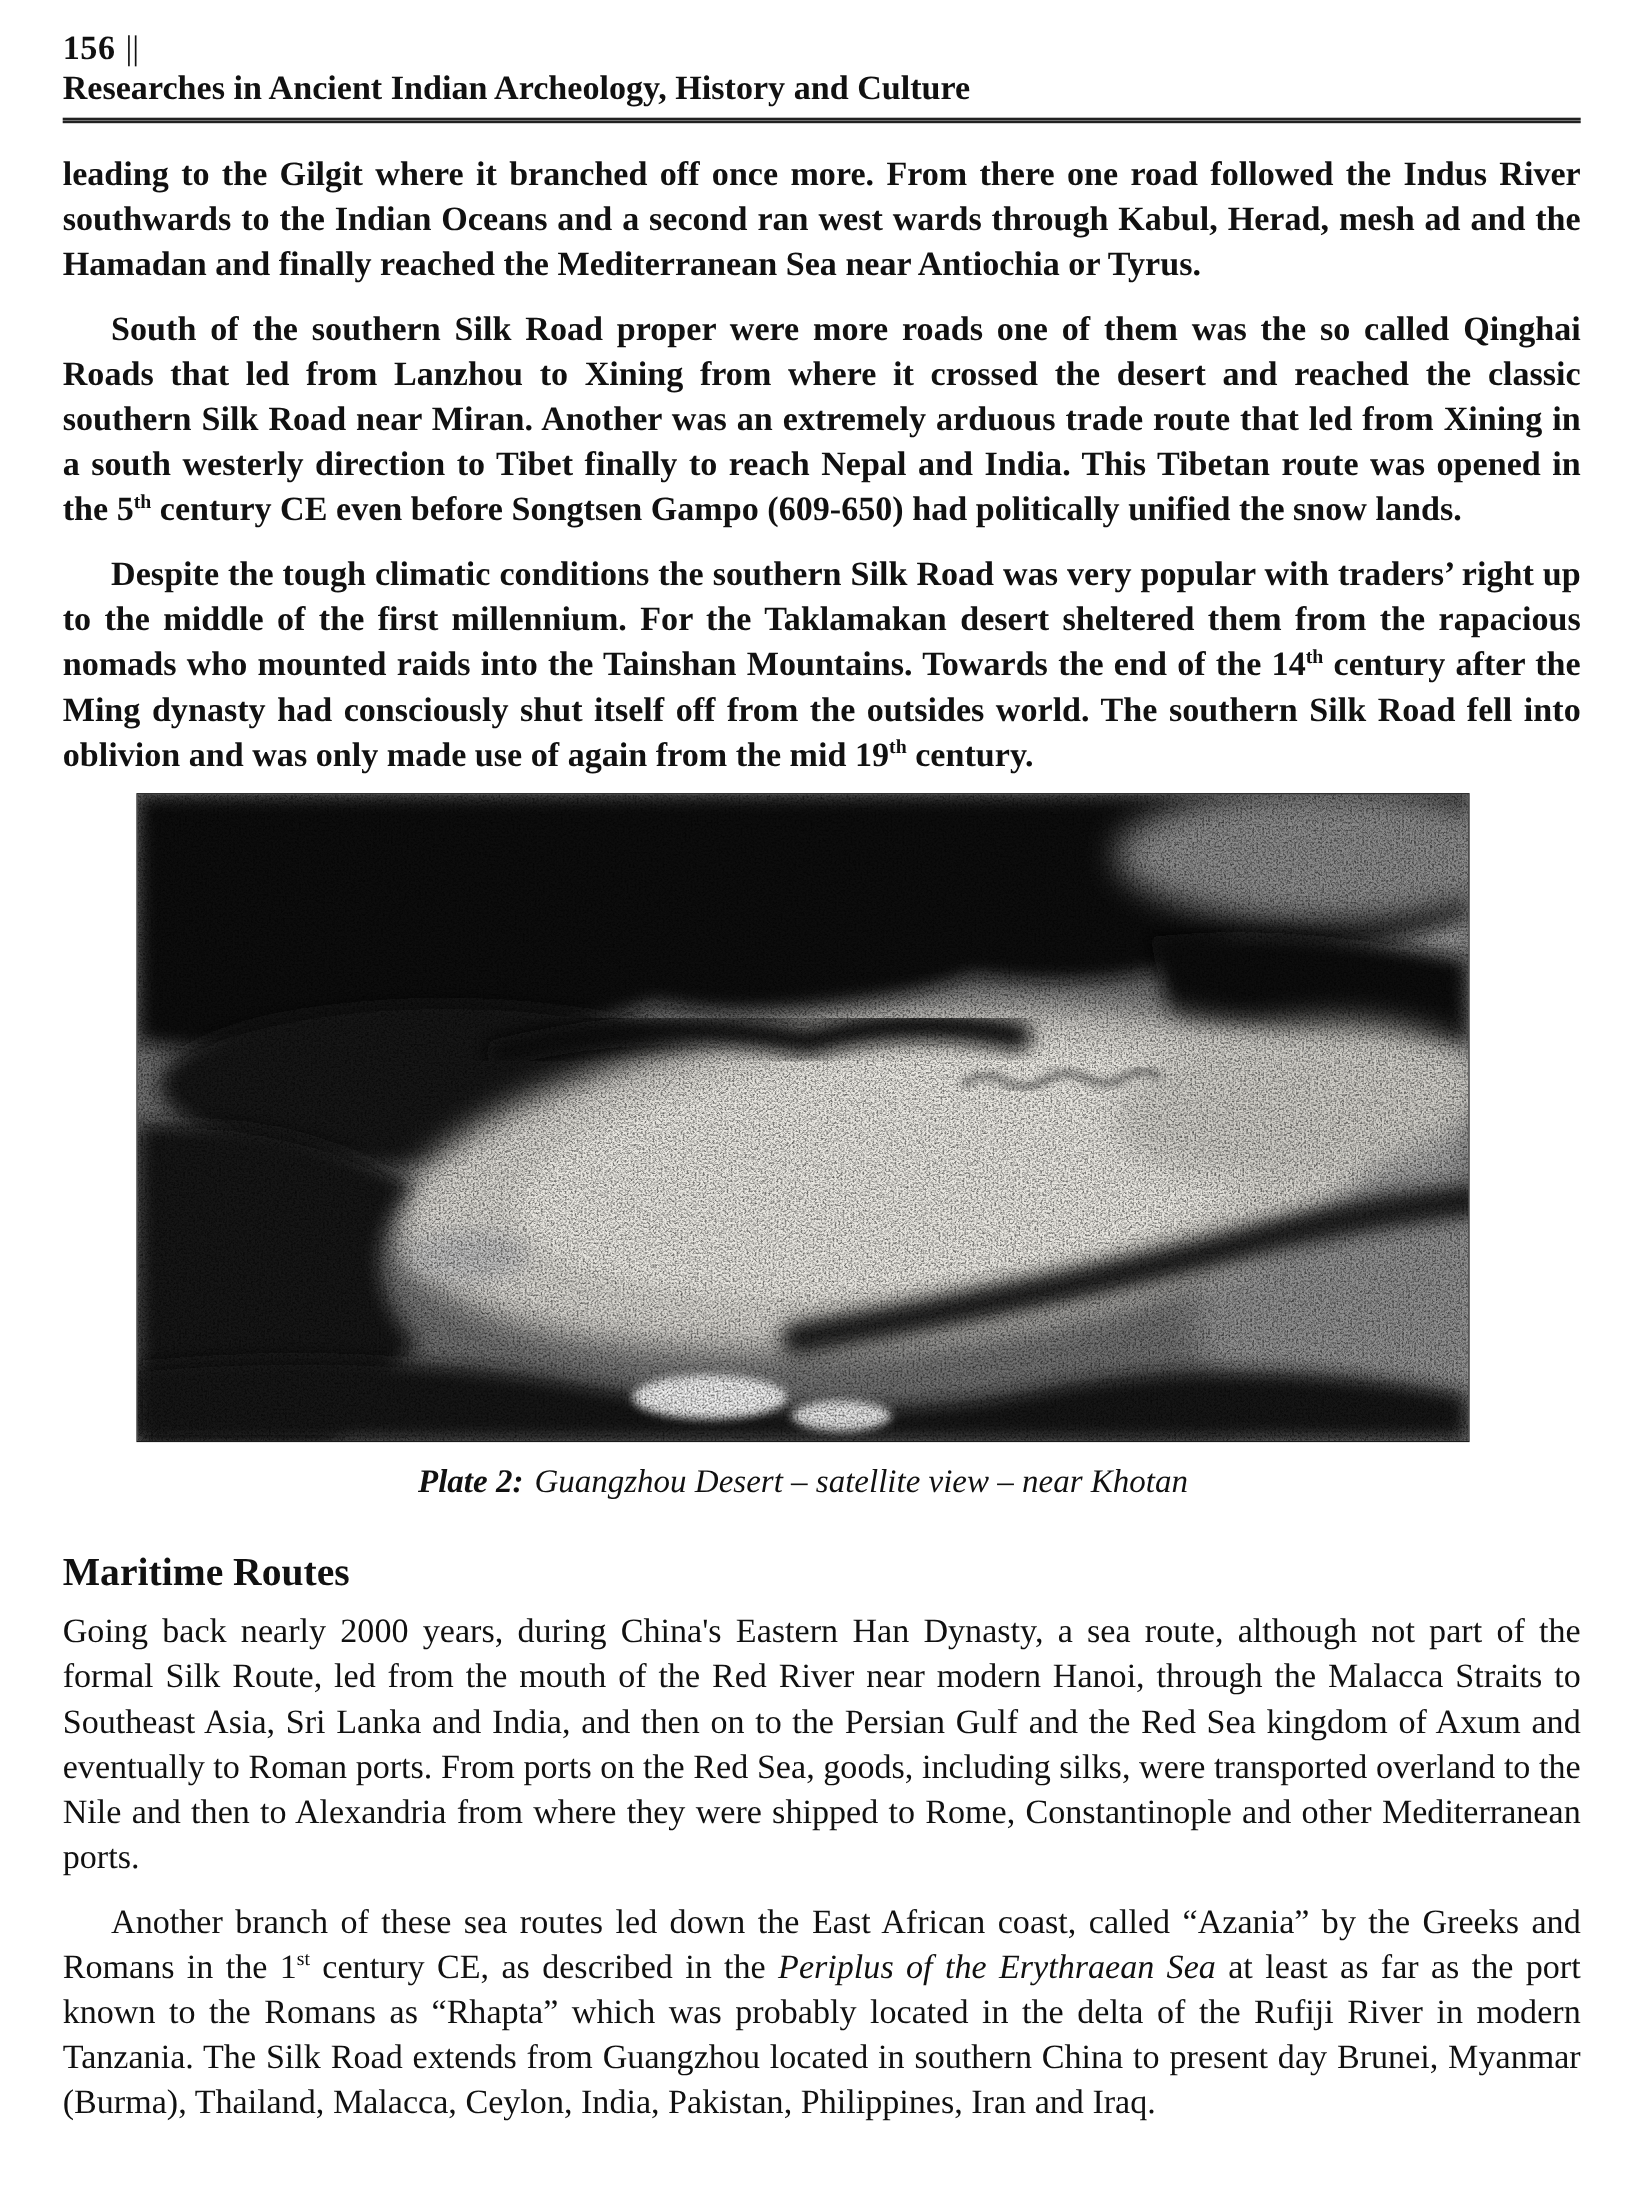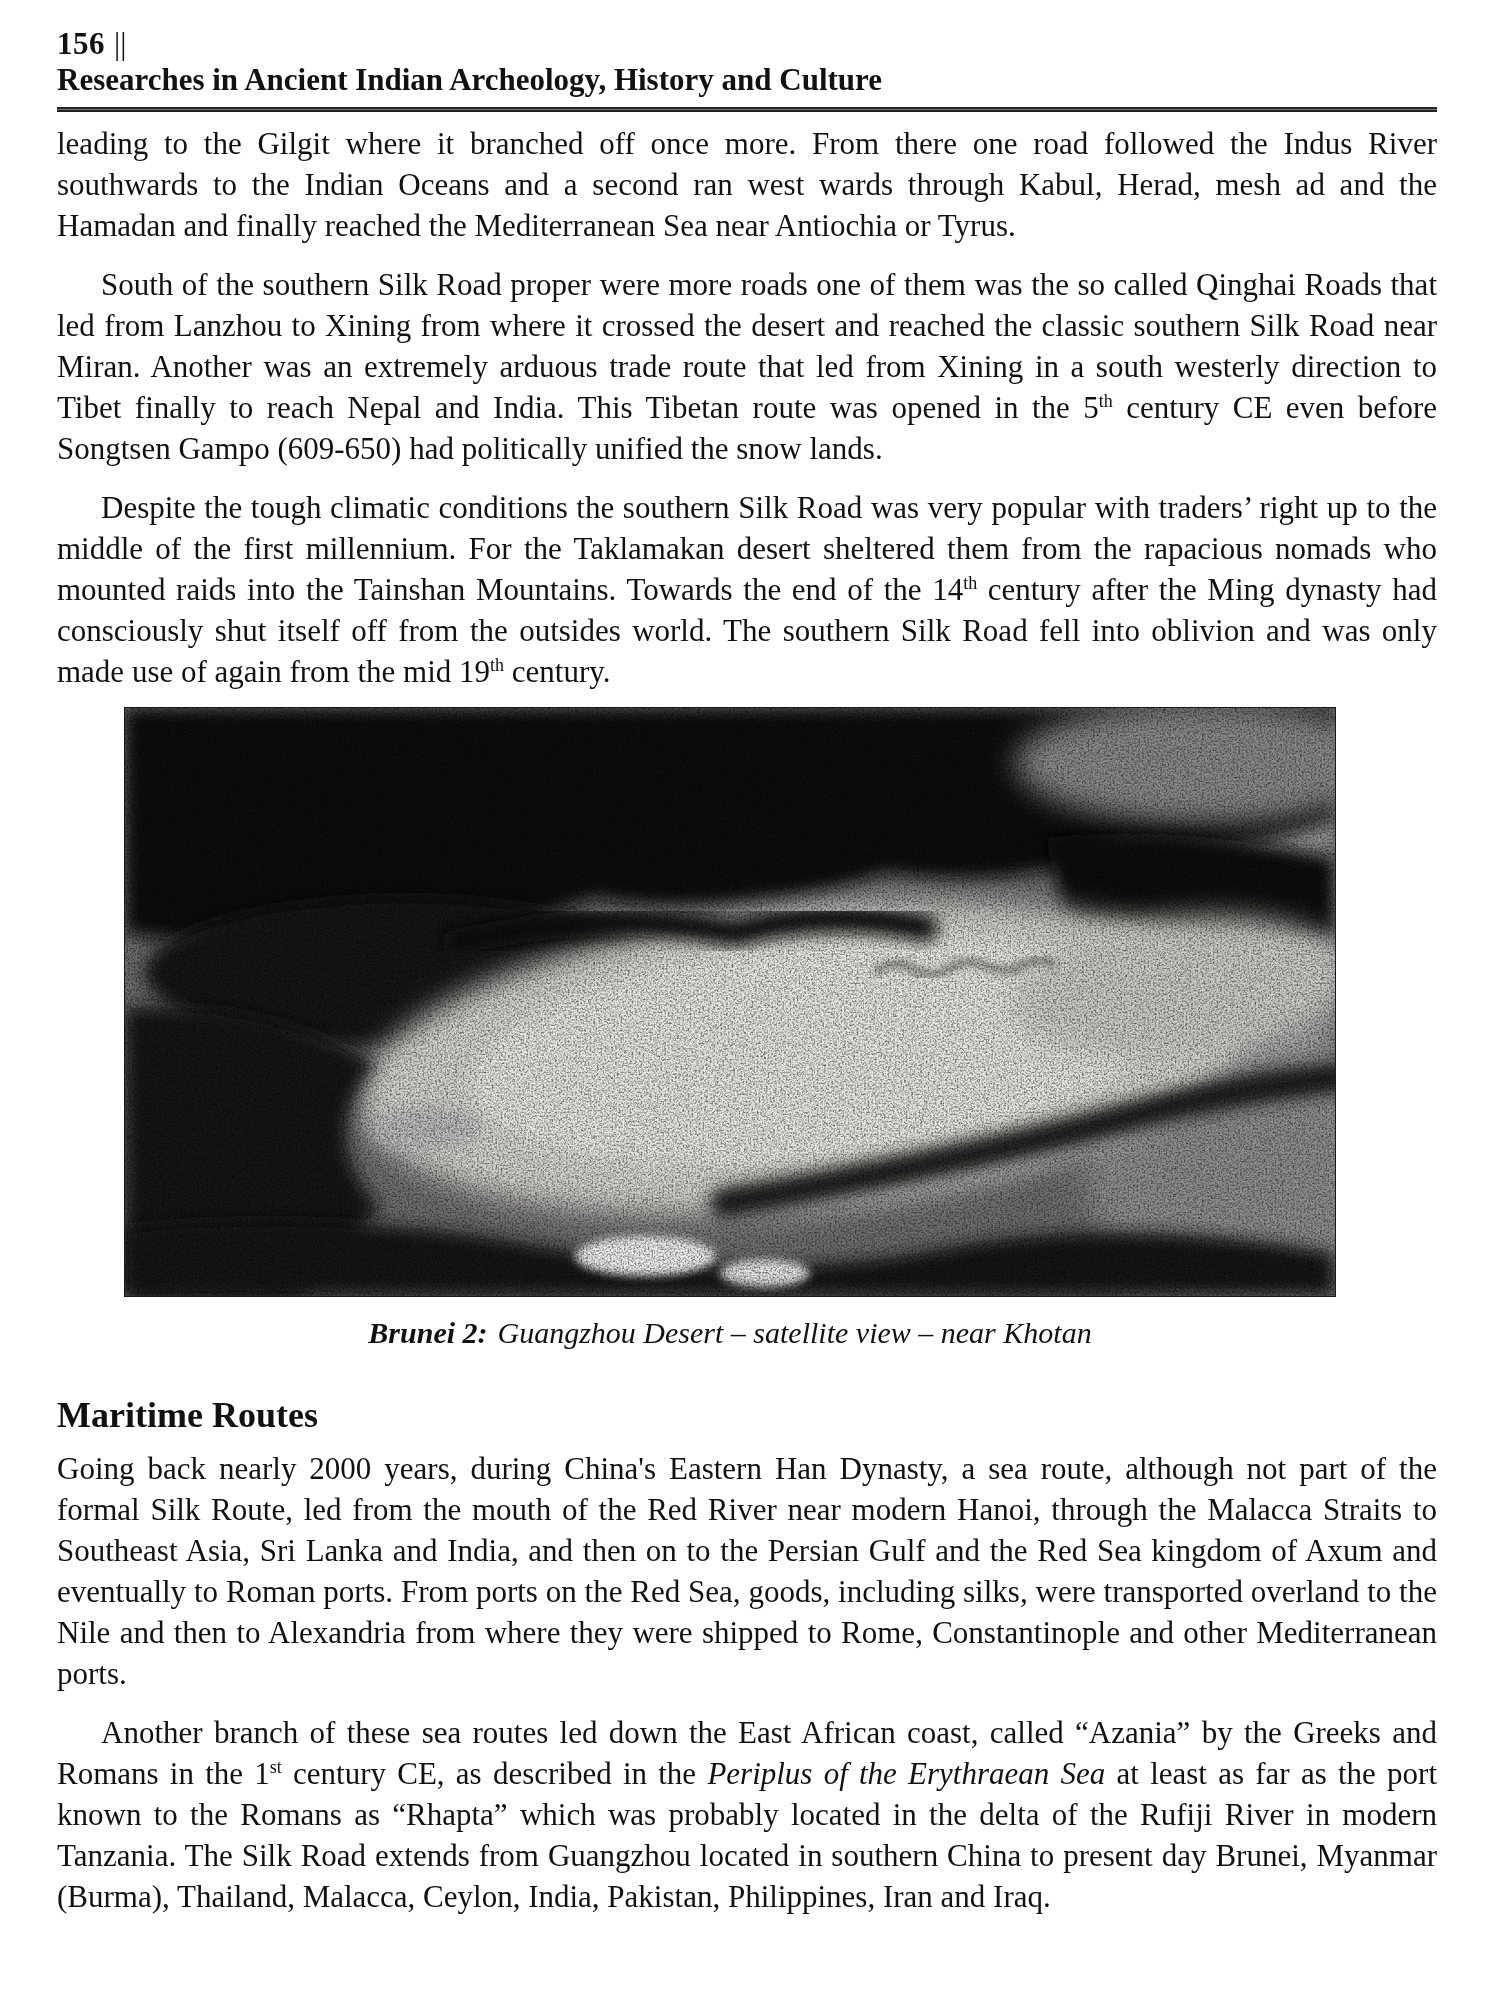--- a/index.html
+++ b/index.html
@@ -16,21 +16,21 @@
   .hdr{
     display:flex;justify-content:space-between;align-items:baseline;
     font-size:31px;font-weight:bold;flex-direction:column;
   }
   .hdr .pgnum{letter-spacing:.5px;}
   .hdr .pgmark{font-weight:400;margin-left:9px;}
   .hdr-rule{
     height:5px;margin-top:9px;
     background:linear-gradient(#222 0 40%, #777 45% 55%, #222 60% 100%);
   }
-  .body-copy{margin-top:11px;}
+  .body-copy{margin-top:25px;font-weight:bold;}
   p.para{
     margin:0;
     font-size:31px;line-height:41px;
     text-align:justify;
     text-justify:inter-word;
   }
   p.para + p.para{margin-top:18px;}
   p.para.indent{text-indent:44px;}
   p.para sup{font-size:0.58em;line-height:0;vertical-align:super;}
   figure.sat{
@@ -128,21 +128,21 @@
       <ellipse cx="640" cy="565" rx="45" ry="14" fill="#e4e4e4" filter="url(#b4)"></ellipse>
       <ellipse cx="300" cy="420" rx="55" ry="22" fill="#bdbdbd" filter="url(#b8)"></ellipse>
 
       <path d="M750,265 q18,-16 38,-4 q16,11 36,0 q18,-13 40,-2 q16,9 36,-3 q16,-10 30,2" fill="none" stroke="#3a3a3a" stroke-width="4" filter="url(#b4)"></path>
 
       <rect x="0" y="0" width="1210" height="588" fill="#000" filter="url(#grainD)" opacity="0.5"></rect>
       <rect x="0" y="0" width="1210" height="588" fill="#fff" filter="url(#grainL)" opacity="0.35"></rect>
     </svg>
 
     <figcaption class="cap">
-      <span class="cap-label">Brunei 2:</span><span>Guangzhou Desert – satellite view – near Khotan</span>
+      <span class="cap-label">Plate 2:</span><span>Guangzhou Desert – satellite view – near Khotan</span>
     </figcaption>
   </figure>
 
   <h2 class="sec">Maritime Routes</h2>
 
   <div class="body-copy2">
       <p class="para"><span>Going back nearly 2000 years, during China's Eastern Han Dynasty, a sea route, although not part of the formal Silk Route, led from the mouth of the Red River near modern Hanoi, through the Malacca Straits to Southeast Asia, Sri Lanka and India, and then on to the Persian Gulf and the Red Sea kingdom of Axum and eventually to Roman ports. From ports on the Red Sea, goods, including silks, were transported overland to the Nile and then to Alexandria from where they were shipped to Rome, Constantinople and other Mediterranean ports.</span></p>
       <p class="para indent"><span>Another branch of these sea routes led down the East African coast, called “Azania” by the Greeks and Romans in the 1</span><sup>st</sup><span> century CE, as described in the </span><i>Periplus of the Erythraean Sea</i><span> at least as far as the port known to the Romans as “Rhapta” which was probably located in the delta of the Rufiji River in modern Tanzania. The Silk Road extends from Guangzhou located in southern China to present day Brunei, Myanmar (Burma), Thailand, Malacca, Ceylon, India, Pakistan, Philippines, Iran and Iraq.</span></p>
     </div>
 

